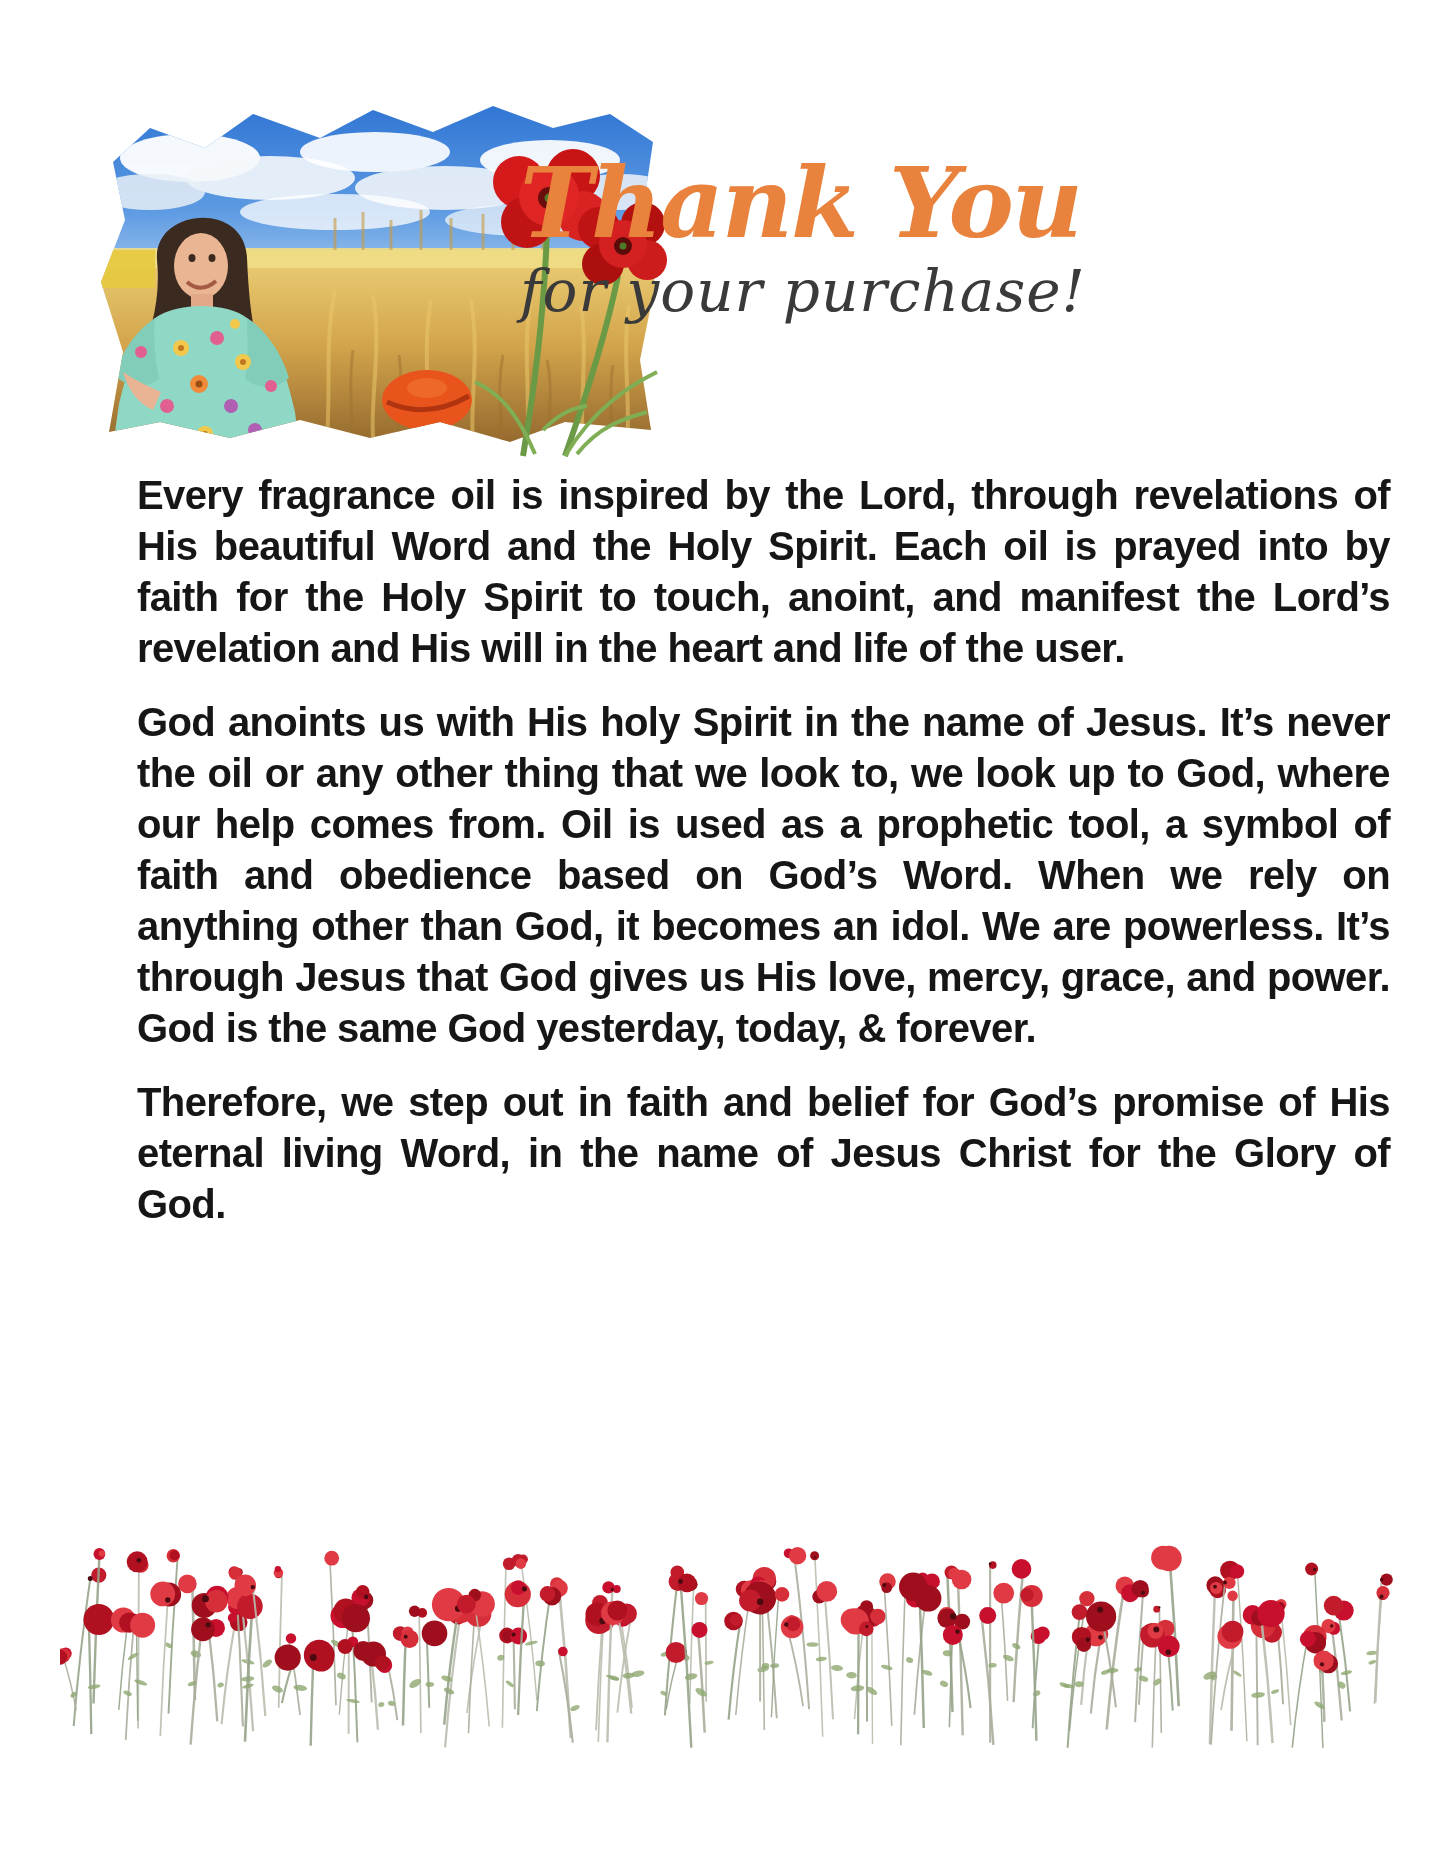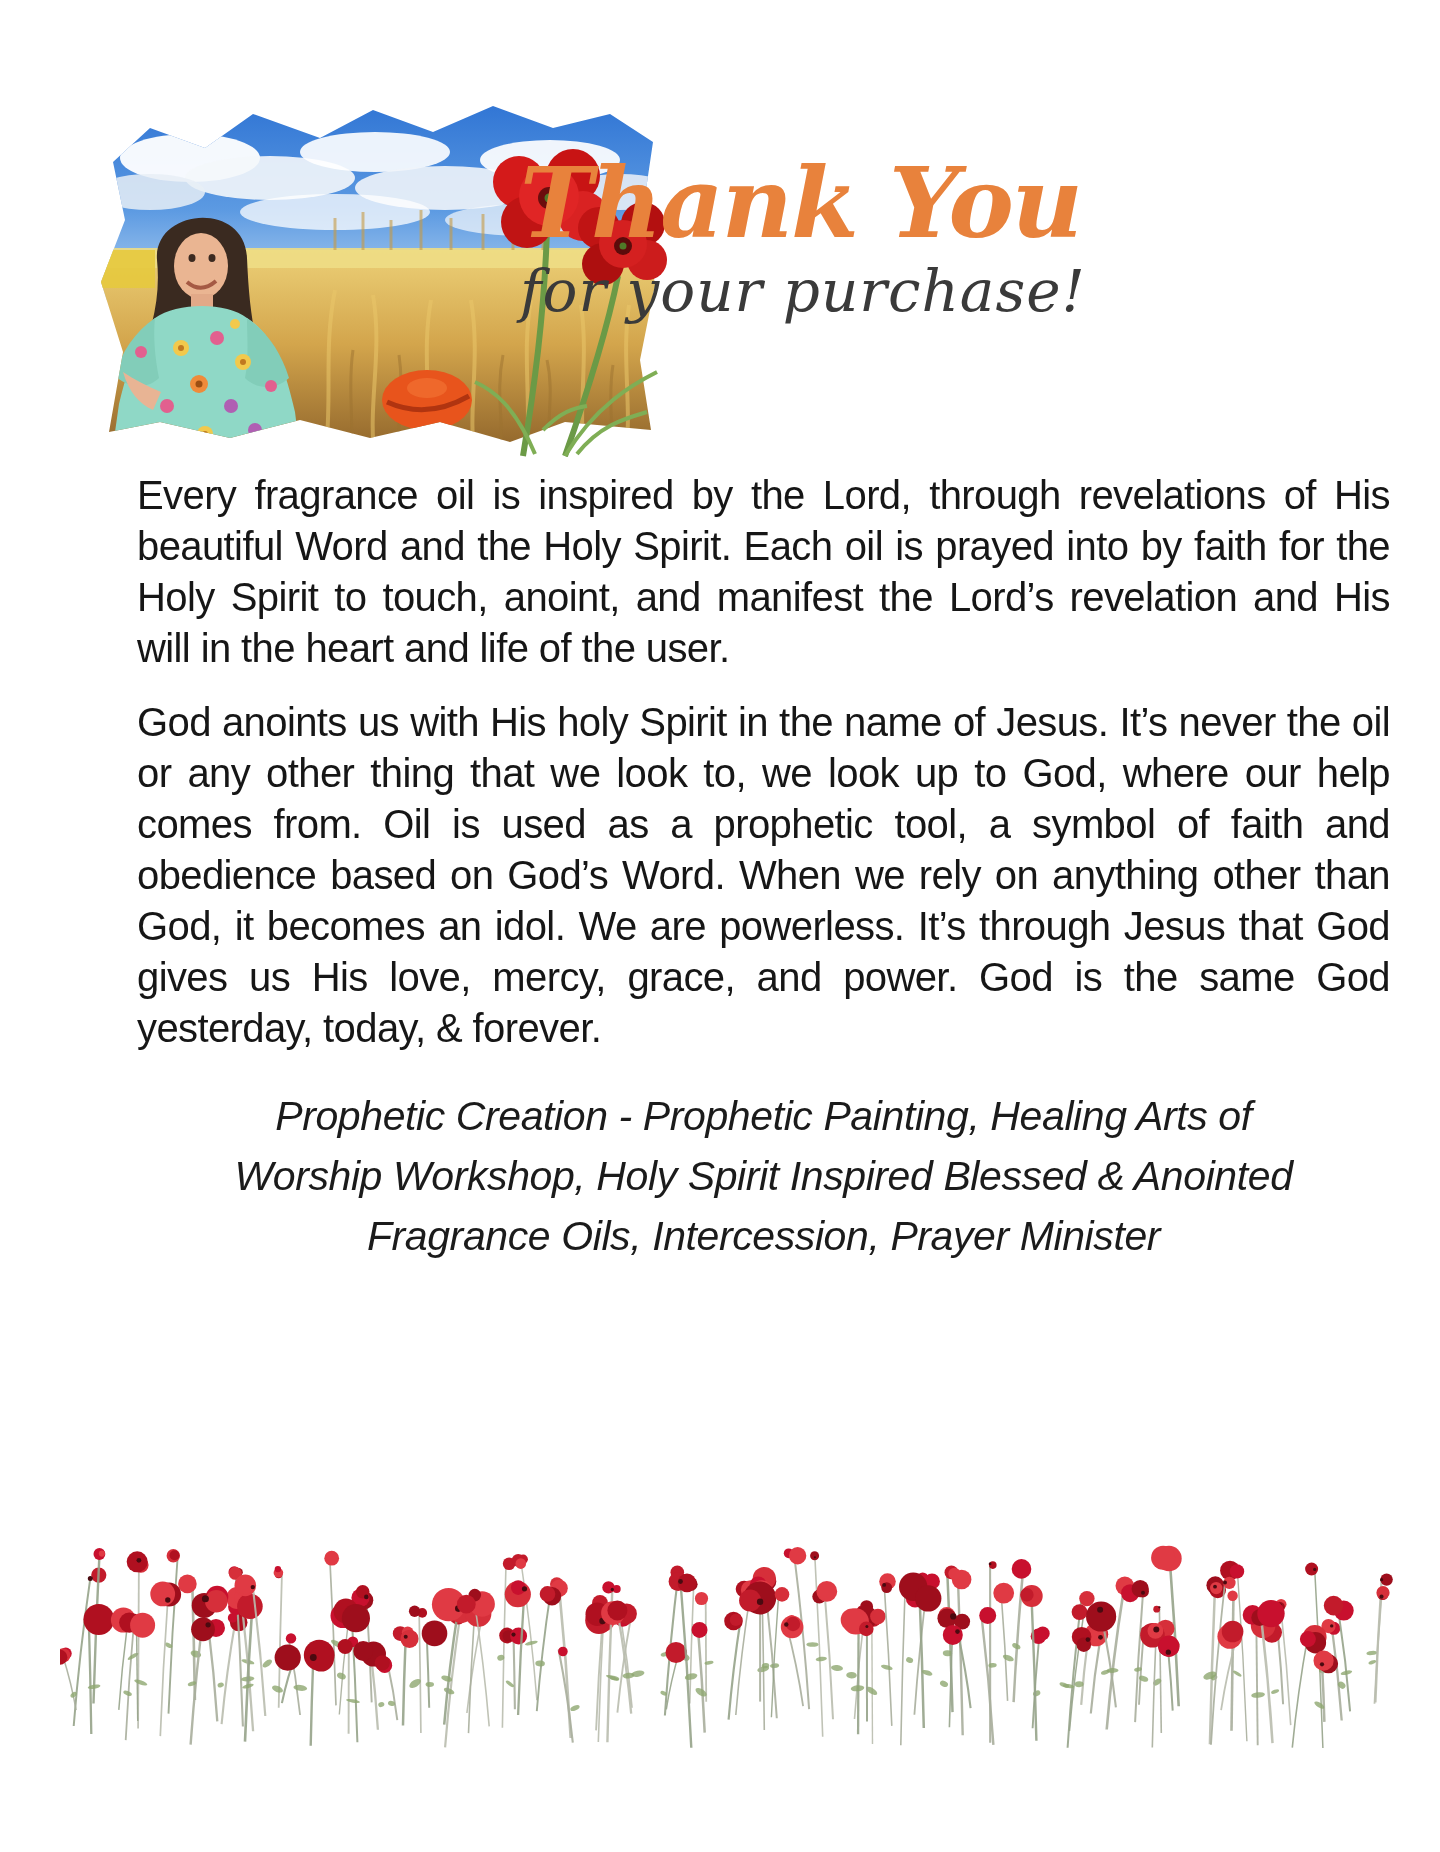--- a/index.html
+++ b/index.html
@@ -63,20 +63,21 @@
     top: 470px;
     width: 1253px;
   }
   .content p {
     margin: 0 0 23px 0;
     font-size: 40px;
     line-height: 51px;
     letter-spacing: -0.6px;
     text-align: justify;
     color: #161616;
+    font-weight: bold;
   }
   .signature {
     margin: 32px auto 0 auto;
     width: 1080px;
     font-style: italic;
     font-size: 41px;
     line-height: 60px;
     text-align: center;
     letter-spacing: -0.4px;
     color: #1b1b1b;
@@ -231,21 +232,21 @@
   </div>
 
   <div class="title-block">
     <div class="thank-you">Thank You</div>
     <div class="for-purchase">for your purchase!</div>
   </div>
 
   <div class="content">
     <p>Every fragrance oil is inspired by the Lord, through revelations of His beautiful Word and the Holy Spirit. Each oil is prayed into by faith for the Holy Spirit to touch, anoint, and manifest the Lord’s revelation and His will in the heart and life of the user.</p>
     <p>God anoints us with His holy Spirit in the name of Jesus. It’s never the oil or any other thing that we look to, we look up to God, where our help comes from. Oil is used as a prophetic tool, a symbol of faith and obedience based on God’s Word. When we rely on anything other than God, it becomes an idol. We are powerless. It’s through Jesus that God gives us His love, mercy, grace, and power. God is the same God yesterday, today, &amp; forever.</p>
-    <div class="signature">Prophetic Creation - Prophetic Painting, Healing Arts of Worship Workshop, Holy Spirit Inspired Blessed &amp; Anointed Fragrance Oils, Intercession, Prayer Minister</div>
+    <p>Therefore, we step out in faith and belief for God’s promise of His eternal living Word, in the name of Jesus Christ for the Glory of God.</p>
   </div>
 
   <div class="poppy-field">
     <svg id="poppy-field-svg" viewBox="0 0 1335 215" xmlns="http://www.w3.org/2000/svg">
         <path d="M 13.7 191.0 Q 19.5 117.2 30.3 43.4" stroke="#96a389" stroke-width="2.0" fill="none" opacity="0.9"></path>
         <circle cx="38.8" cy="40.1" r="7.6" fill="#c21b2b"></circle>
         <circle cx="30.3" cy="43.4" r="2.5" fill="#4a0a10"></circle>
         <path d="M 33.5 168.5 Q 35.6 94.5 39.4 20.6" stroke="#96a389" stroke-width="2.4" fill="none" opacity="0.9"></path>
         <circle cx="39.4" cy="19.0" r="5.9" fill="#c8102e"></circle>
         <circle cx="41.9" cy="18.6" r="3.1" fill="#e03a44"></circle>

